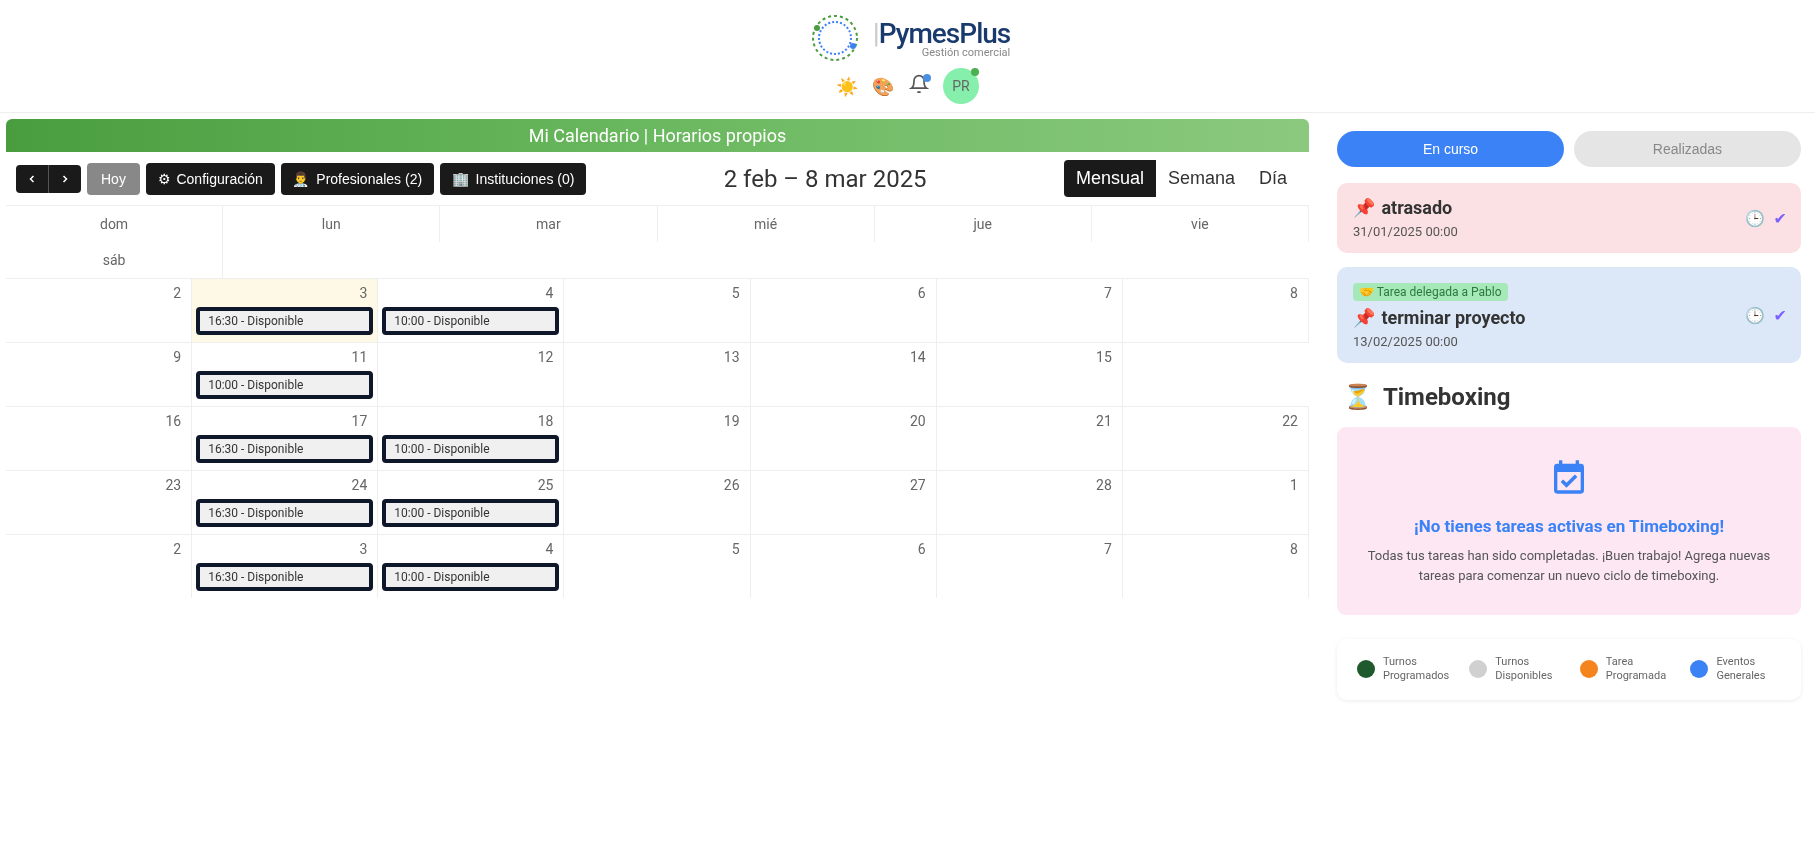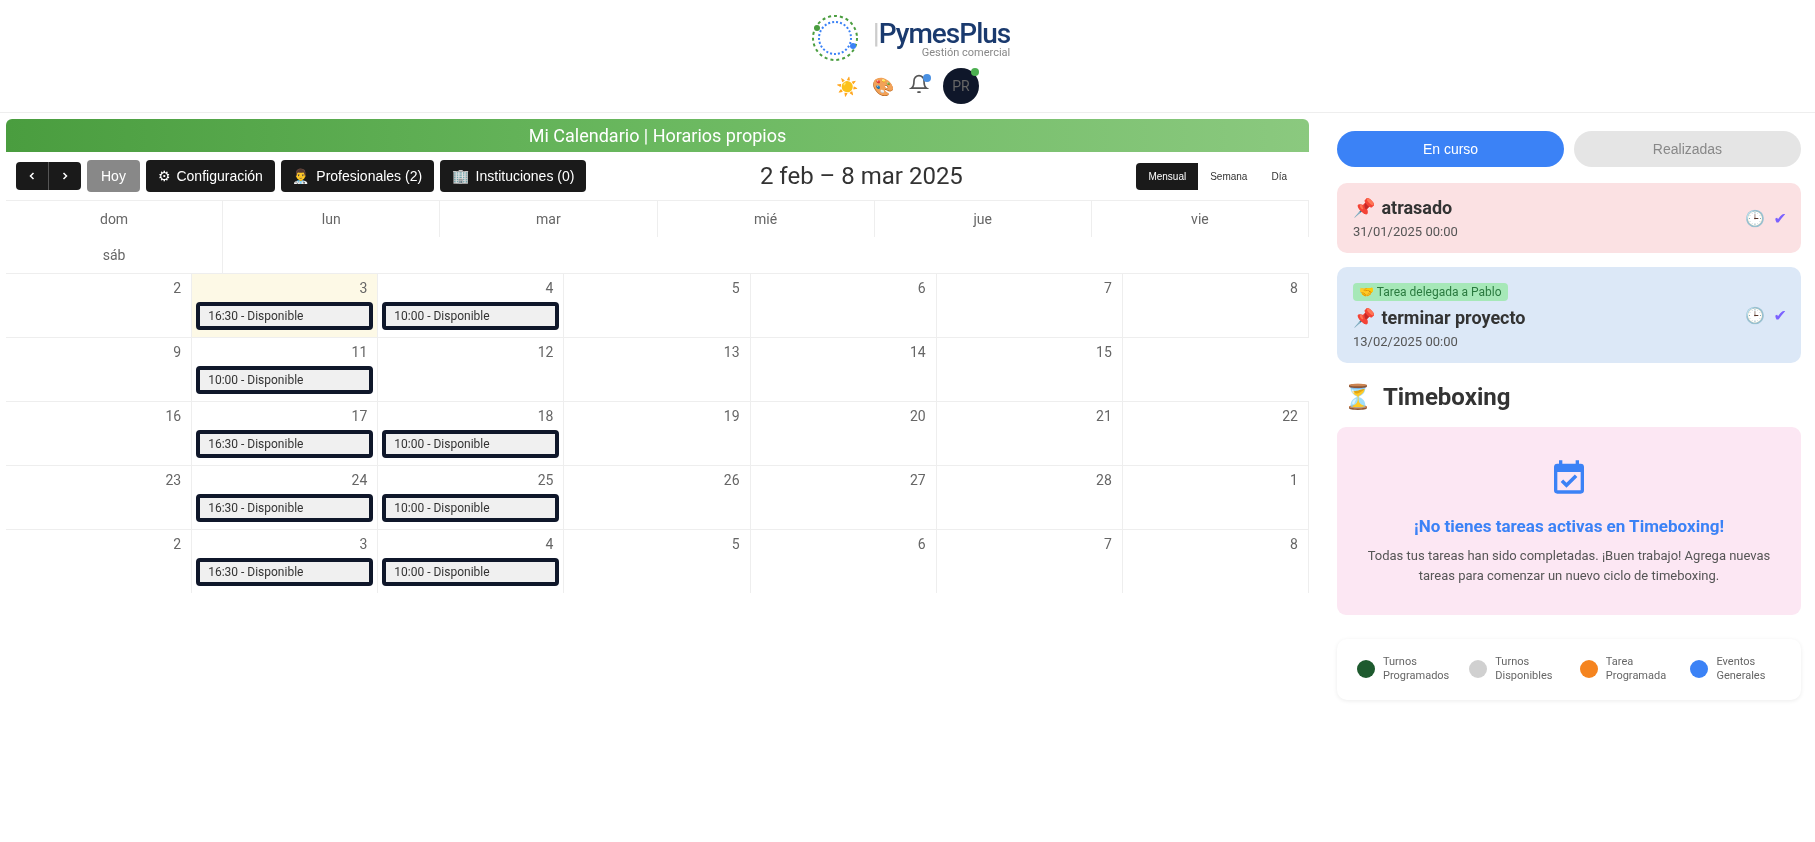--- a/index.html
+++ b/index.html
@@ -6,21 +6,21 @@
     body { font-family: -apple-system, BlinkMacSystemFont, 'Segoe UI', Roboto, sans-serif; background: #fff; color: #333; }
     
     .header { display: flex; justify-content: space-between; align-items: center; padding: 8px 16px; border-bottom: 1px solid #eee; flex-direction: column; }
     .logo { display: flex; align-items: center; gap: 8px; }
     .logo-swirl { width: 60px; height: 60px; position: relative; }
     .logo-text { display: flex; flex-direction: column; }
     .logo-brand { font-size: 28px; color: #1a3a6e; font-weight: 500; letter-spacing: -1px; }
     .logo-sub { font-size: 11px; color: #888; text-align: right; margin-top: -4px; }
     .header-right { display: flex; align-items: center; gap: 14px; }
     .header-icon { cursor: pointer; font-size: 18px; position: relative; }
-    .avatar { width: 36px; height: 36px; border-radius: 50%; background: #0f172a; display: flex; align-items: center; justify-content: center; font-size: 14px; color: #666; position: relative; }
+    .avatar { width: 36px; height: 36px; border-radius: 50%; background: #86efac; display: flex; align-items: center; justify-content: center; font-size: 14px; color: #666; position: relative; }
     .dot-notif { width: 8px; height: 8px; background: #4a90e2; border-radius: 50%; position: absolute; top: 0; right: -2px; }
     .dot-green { width: 8px; height: 8px; background: #4caf50; border-radius: 50%; position: absolute; top: 0; right: 0; }
 
     .main-layout { display: flex; gap: 20px; padding: 6px; }
     .calendar-section { flex: 1; background: #fff; border-radius: 6px; overflow: hidden; }
     
     .cal-title-bar { background: linear-gradient(90deg, #4a9d3f 0%, #6ab85f 50%, #8bc97f 100%); color: #fff; text-align: center; padding: 6px; font-size: 18px; font-weight: 400; border-radius: 4px 4px 0 0; }
     
     .toolbar { display: flex; align-items: center; padding: 8px 10px; gap: 6px; flex-wrap: wrap; }
     .toolbar-left { display: flex; align-items: center; gap: 6px; }
@@ -29,21 +29,21 @@
     
     .btn-dark { background: #1a1a1a; color: #fff; border: none; padding: 8px 12px; cursor: pointer; font-size: 14px; display: flex; align-items: center; gap: 6px; }
     .btn-dark:first-child { border-radius: 4px 0 0 4px; }
     .btn-grey { background: #888; color: #fff; border: none; padding: 8px 14px; cursor: pointer; font-size: 14px; border-radius: 4px; }
     .nav-btn { padding: 8px 10px; }
     .nav-group { display: flex; }
     .nav-group .btn-dark { border-radius: 0; }
     .nav-group .btn-dark:first-child { border-radius: 4px 0 0 4px; border-right: 1px solid #555;}
     .nav-group .btn-dark:last-child { border-radius: 0 4px 4px 0; }
     .view-group { display: flex; border-radius: 4px; overflow: hidden; }
-    .view-group button { border: none; padding: 8px 12px; cursor: pointer; font-size: 10px; }
+    .view-group button { border: none; padding: 8px 12px; cursor: pointer; font-size: 18px; }
     .view-active { background: #1a1a1a; color: #fff; }
     .view-inactive { background: #fff; color: #333; border: 1px solid #ddd; }
 
     .calendar-grid { border-top: 1px solid #eee; }
     .cal-header-row { display: grid; grid-template-columns: repeat(6, 1fr); }
     .cal-header-cell { padding: 10px; text-align: center; color: #666; font-size: 14px; border-right: 1px solid #eee; font-weight: 400; }
     .cal-row { display: grid; grid-template-columns: repeat(7, 1fr); min-height: 64px; border-top: 1px solid #eee; }
     .cal-cell { border-right: 1px solid #eee; padding: 4px; position: relative; }
     .cal-day-num { text-align: right; padding: 2px 6px; color: #666; font-size: 14px; }
     .cell-highlight { background: #fdf9e6; }

